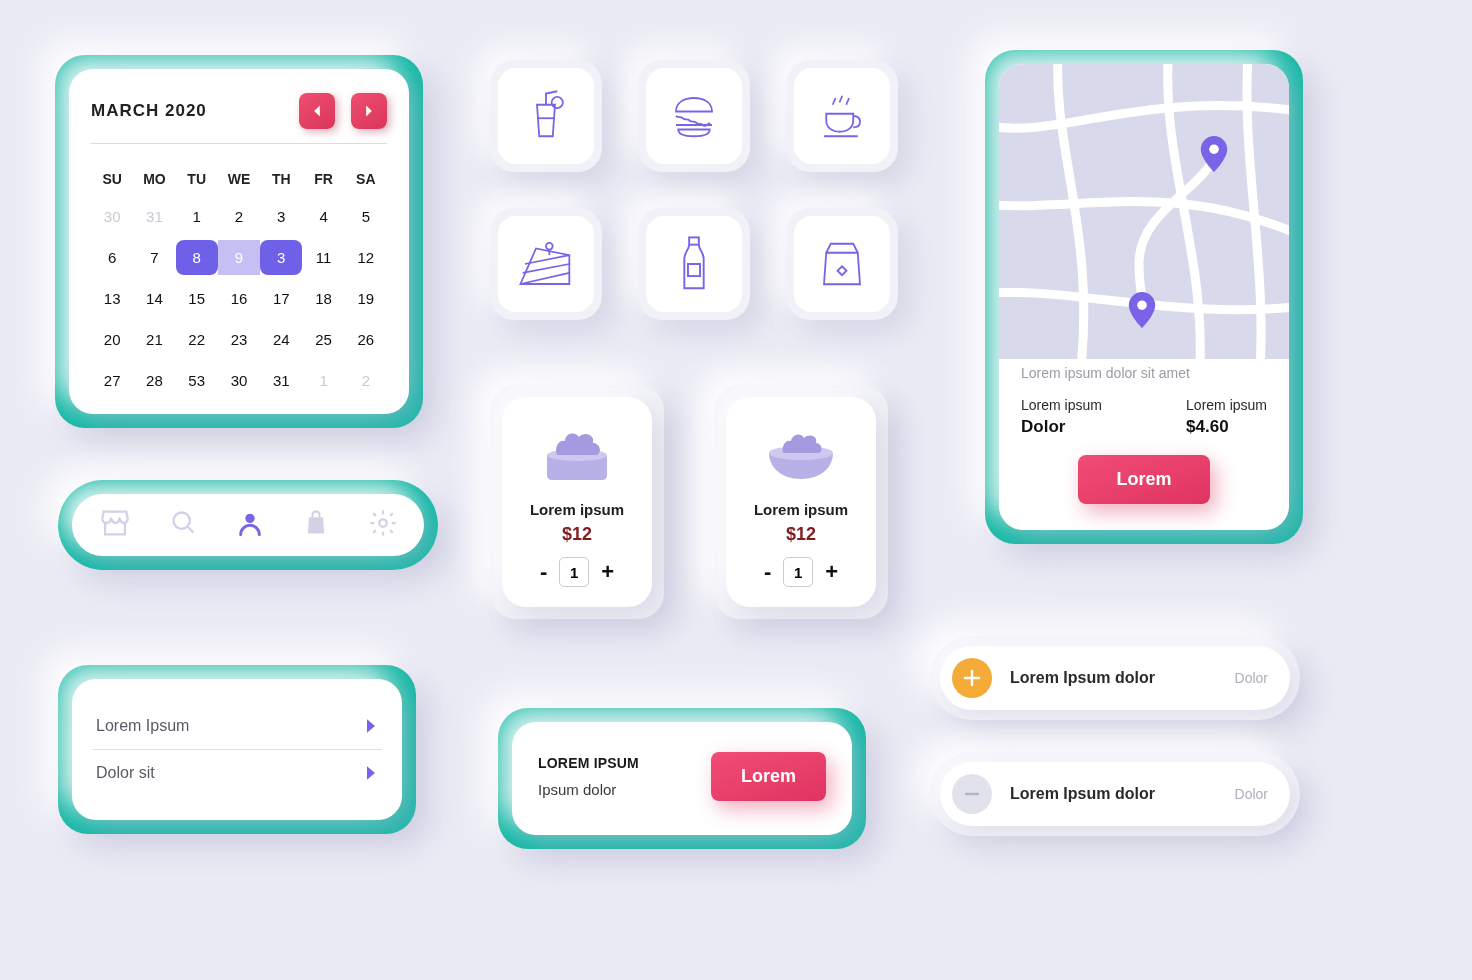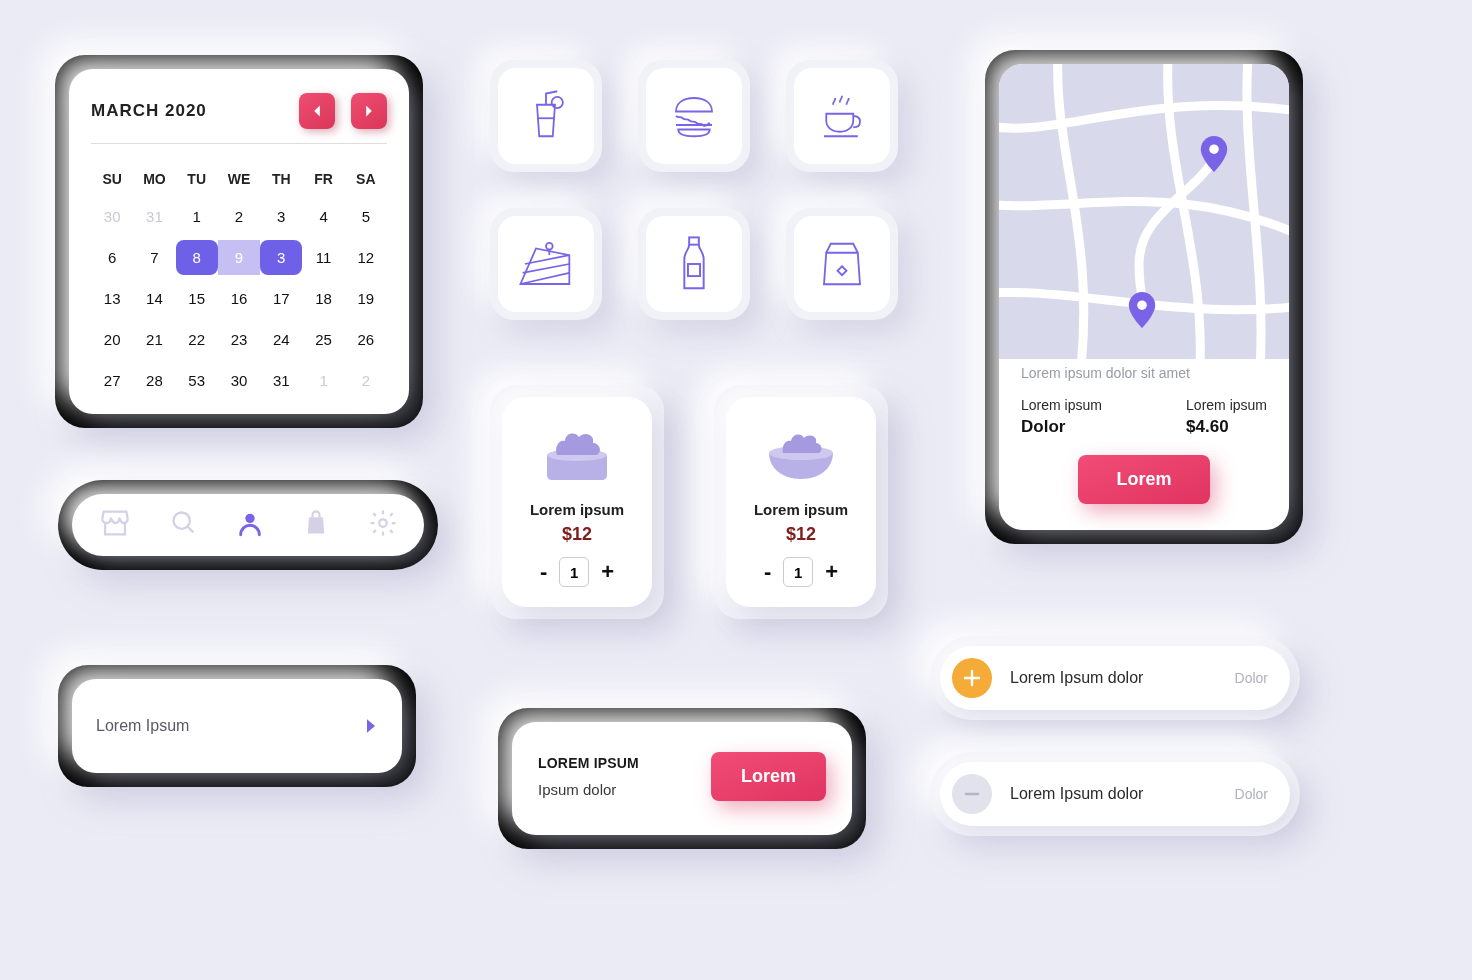--- a/index.html
+++ b/index.html
@@ -10,21 +10,21 @@
       height: 980px;
       overflow: hidden;
       position: relative;
     }
     .neomorphic {
       background: #ffffff;
       border-radius: 24px;
       box-shadow: 12px 12px 28px rgba(180,180,210,0.35), -12px -12px 28px rgba(255,255,255,0.9);
     }
     .neomorphic-outer {
-      background: #000000;
+      background: #14b8a6;
       border-radius: 30px;
       box-shadow: 14px 14px 32px rgba(170,170,200,0.35), -14px -14px 32px rgba(255,255,255,0.95);
       padding: 14px;
       display: inline-block;
     }
     
     .calendar-wrap { position: absolute; left: 55px; top: 55px; }
     .calendar { width: 340px; padding: 24px 22px 16px; }
     .cal-head { display: flex; align-items: center; justify-content: space-between; border-bottom: 1px solid #ddd; padding-bottom: 14px; }
     .cal-title { font-weight: 800; letter-spacing: 1px; color: #222; font-size: 17px; }
@@ -89,21 +89,21 @@
     .map-stat-lbl { font-size:14px; color:#2a2a2a; }
     .map-stat-val { font-size:17px; font-weight:800; color:#111; margin-top: 4px;}
     .map-btn-row { display:flex; justify-content:center; }
     
     .action-wrap { position:absolute; left: 930px; }
     .action-outer { background:#f1f1f8; border-radius: 50px; box-shadow: 14px 14px 30px rgba(170,170,200,0.35), -14px -14px 30px rgba(255,255,255,0.95); padding: 10px; }
     .action-row { width: 350px; border-radius: 44px; padding: 12px 22px 12px 12px; display:flex; align-items:center; gap: 18px; background:#fff; box-shadow: 6px 6px 18px rgba(180,180,210,0.3), -6px -6px 18px rgba(255,255,255,0.9);}
     .action-circle { width: 40px; height: 40px; border-radius: 50%; display:flex; align-items:center; justify-content:center; cursor:pointer;}
     .ac-plus { background:#f4ab37; color:#fff;}
     .ac-minus { background:#e2e2ec; color:#b5b5c6;}
-    .action-title { flex:1; font-size: 16px; color:#2a2a2a;}
+    .action-title { flex:1; font-size: 16px; color:#2a2a2a;font-weight:bold;}
     .action-note { font-size:14px; color:#b0b0bc;}
   </style>
 </head>
 <body>
 
 <div class="calendar-wrap neomorphic-outer">
   <div class="calendar neomorphic">
     <div class="cal-head">
       <div class="cal-title">MARCH 2020</div>
       <div class="cal-nav">
@@ -193,20 +193,26 @@
 </div>
 
 <div class="list-wrap neomorphic-outer">
   <div class="list neomorphic" id="list">
       <div class="list-row">
         <span class="list-label">Lorem Ipsum</span>
     <svg width="14" height="16" viewBox="0 0 10 12">
           <path d="M2 1l6 5-6 5z" fill="#7a63e6"></path>
         </svg>
       </div>
+      <div class="list-row">
+        <span class="list-label">Dolor sit</span>
+    <svg width="14" height="16" viewBox="0 0 10 12">
+          <path d="M2 1l6 5-6 5z" fill="#7a63e6"></path>
+        </svg>
+      </div>
     </div>
 </div>
 
 <div class="cat-grid" id="cat-grid">
     <div class="cat-outer">
       <div class="cat-tile">
         <svg width="54" height="54" viewBox="0 0 48 48" fill="none" stroke="#7a63e6" stroke-width="1.6">
           <path d="M16 14h16l-2 28H18z"></path>
           <path d="M24 14V4l10-2"></path>
           <circle cx="34" cy="12" r="5"></circle>

